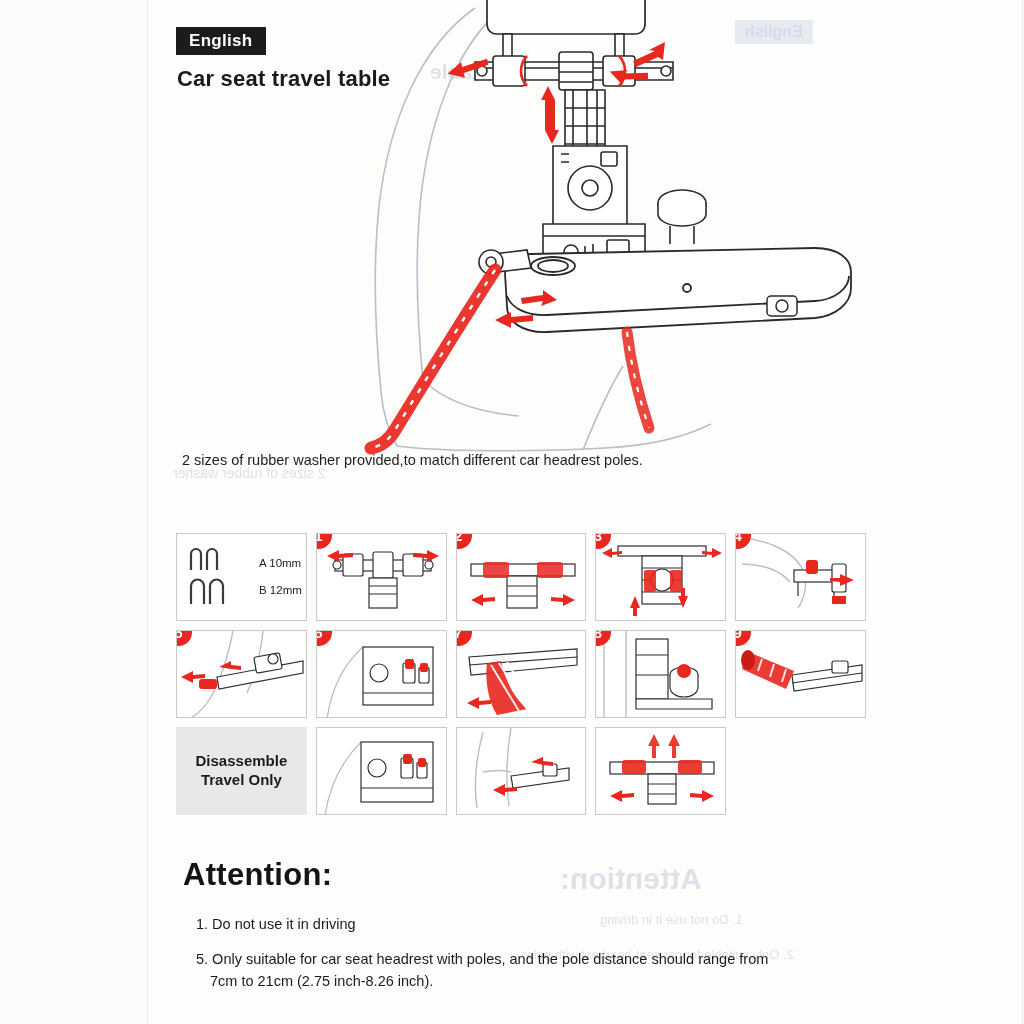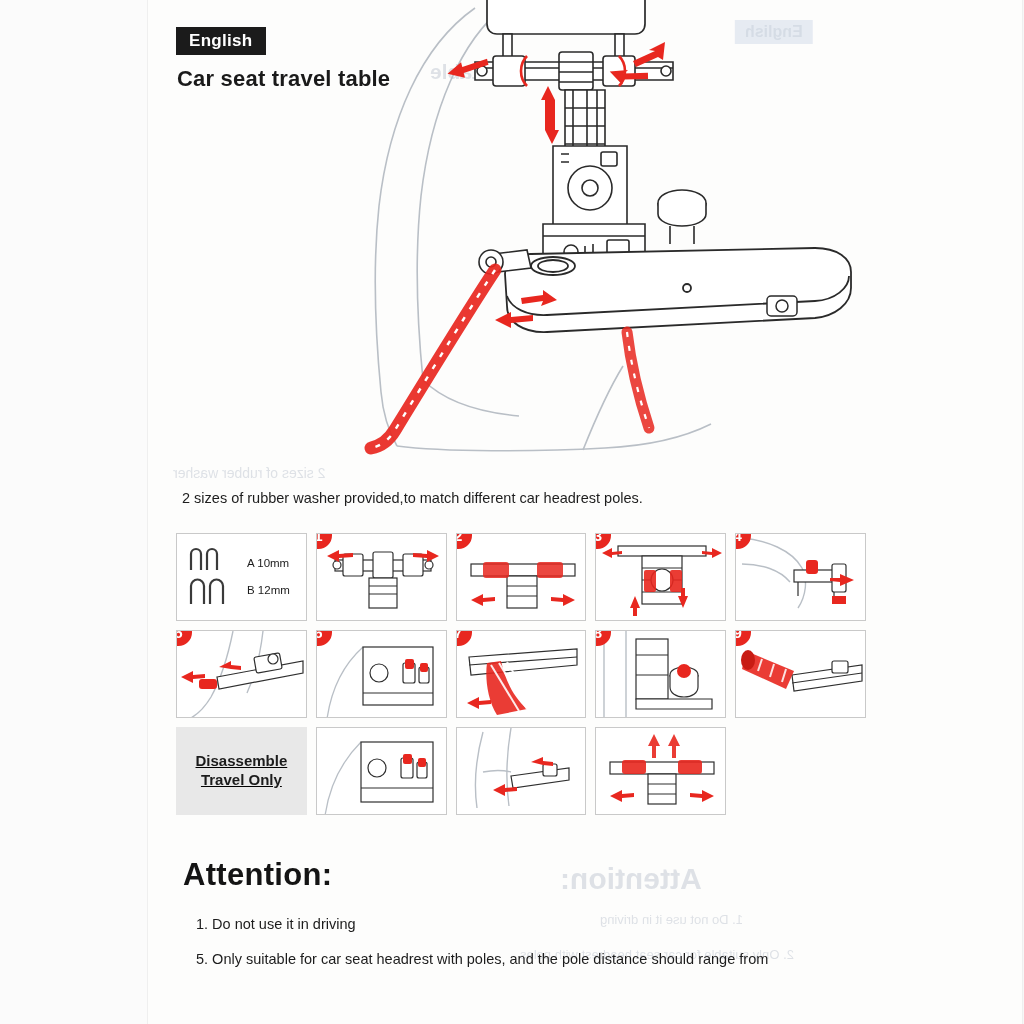--- a/index.html
+++ b/index.html
@@ -83,21 +83,21 @@
     left: 175px;
     top: 0px;
     width: 690px;
     height: 455px;
   }
   #hero svg { display:block; }
 
   .caption-main {
     position: absolute;
     left: 182px;
-    top: 490px;
+    top: 452px;
     font-size: 14.5px;
     color: #1d1d1d;
   }
 
   
   #steps {
     position: absolute;
     left: 176px;
     top: 533px;
     width: 690px;
@@ -116,21 +116,20 @@
     box-sizing: border-box;
     overflow: hidden;
   }
   .step-cell.wide-label {
     background: #e8e8e8;
     border: none;
     display: flex;
     align-items: center;
     justify-content: center;
     text-align: center;
-    text-decoration: underline;
   }
   .step-cell.blank { border: none; background: transparent; }
   .disassemble-text {
     font-size: 15px;
     font-weight: bold;
     color: #1c1c1c;
     line-height: 1.25;
   }
   .step-num {
     position: absolute;
@@ -145,21 +144,21 @@
     font-weight: bold;
     display: flex;
     align-items: center;
     justify-content: center;
     z-index: 5;
   }
   .washer-cell {
     display: flex;
     align-items: center;
     padding-left: 8px;
-    gap: 8px;
+    gap: 20px;
   }
   .washer-labels {
     font-size: 11.5px;
     color: #1c1c1c;
     line-height: 2.35;
   }
 
   
   .attention-title {
     position: absolute;
@@ -597,13 +596,14 @@
     </div>
 
     <div class="step-cell blank"></div>
   </div>
 </div>
 
 <div class="attention-title">Attention:</div>
 <div class="att-item1">1. Do not use it in driving</div>
 <div class="att-item2">
   <span>5. Only suitable for car seat headrest with poles, and the pole distance should range from</span>
+  <span class="indent">7cm to 21cm (2.75 inch-8.26 inch).</span>
 </div>
 
 </body></html>

